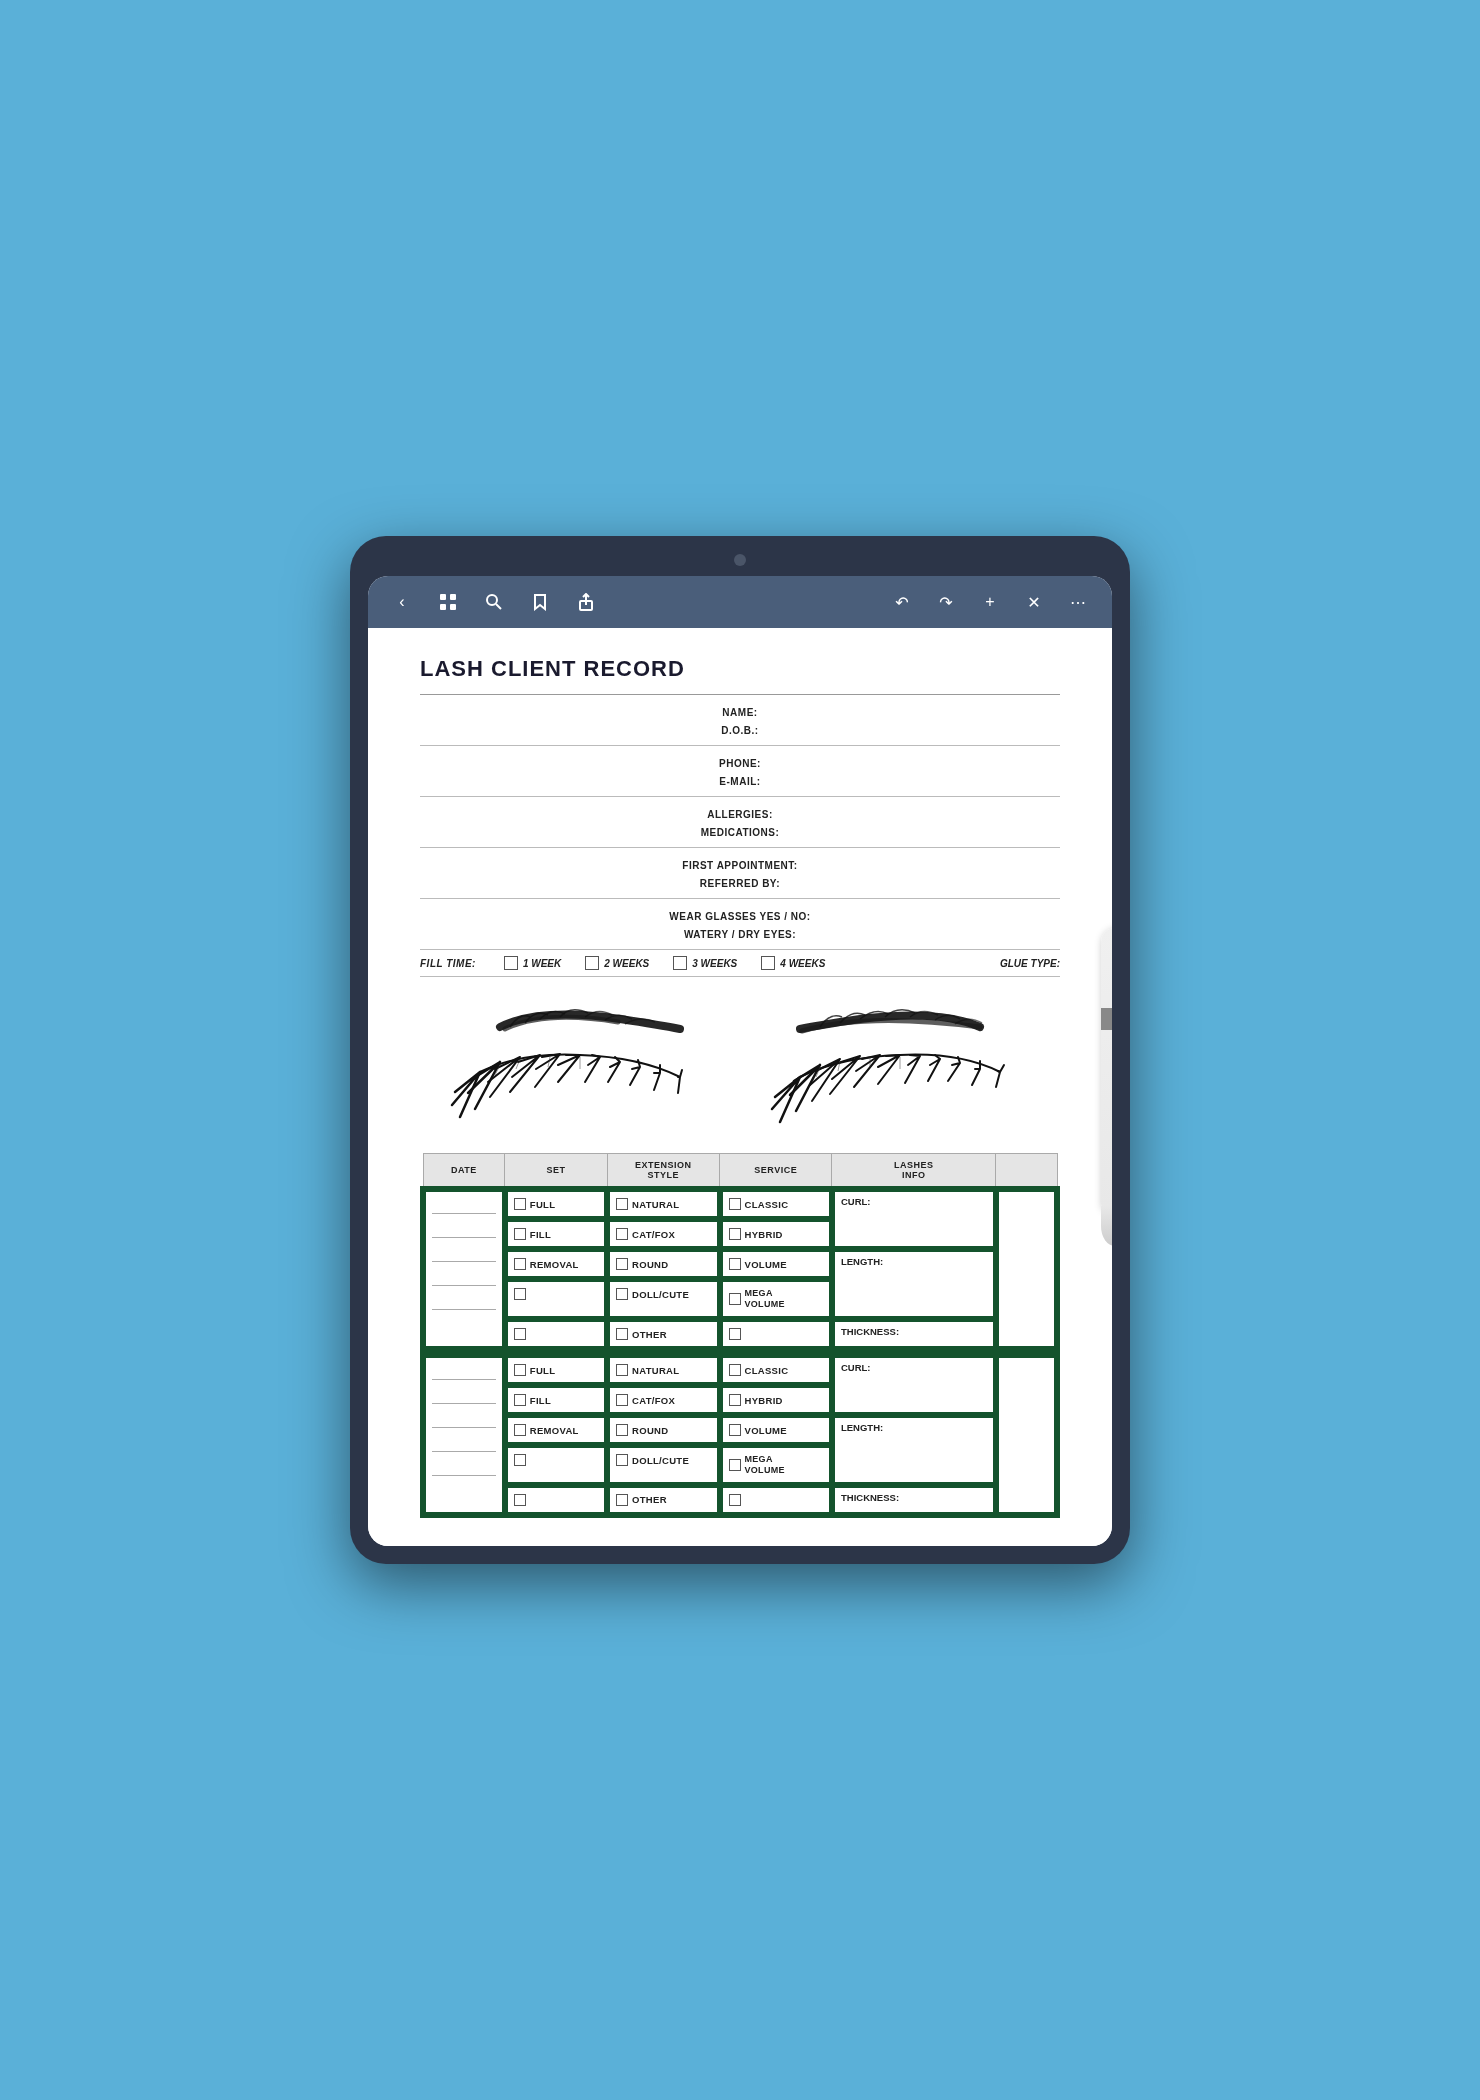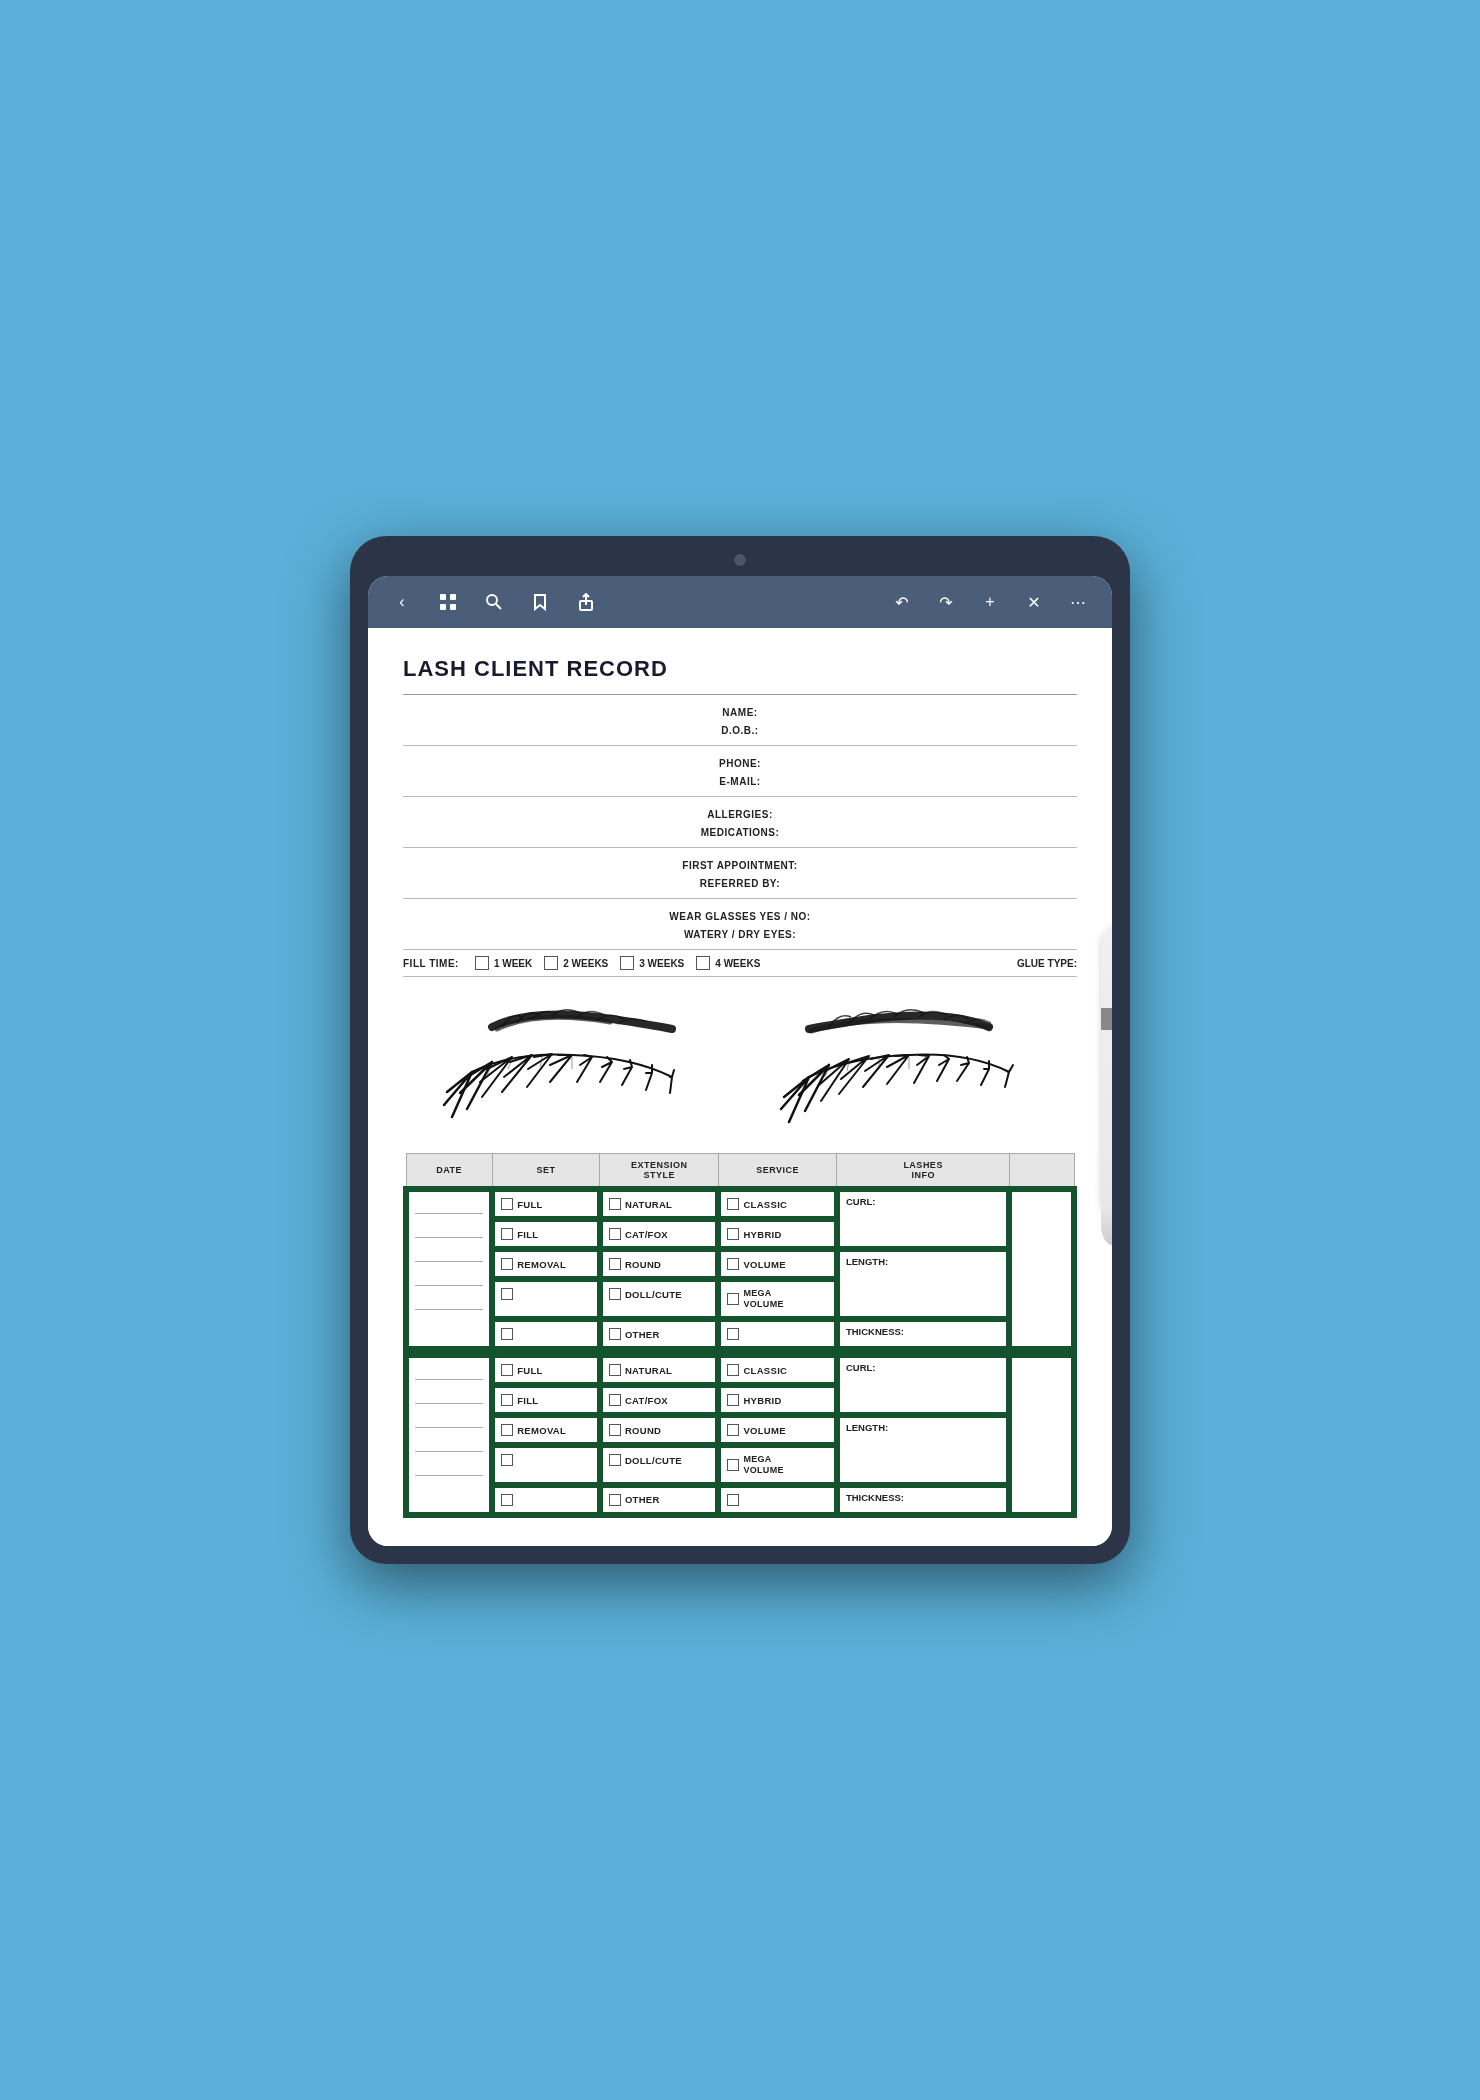--- a/index.html
+++ b/index.html
@@ -64,21 +64,21 @@
       align-items: center;
       justify-content: center;
       color: white;
       font-size: 16px;
       cursor: pointer;
     }
 
     .document-area {
       background: white;
       margin: 0;
-      padding: 28px 35px;
+      padding: 28px 52px;
       min-height: 900px;
       position: relative;
     }
 
     .page-title {
       font-size: 22px;
       font-weight: bold;
       letter-spacing: 1px;
       color: #1a1a2e;
       margin-bottom: 12px;
@@ -107,20 +107,22 @@
       font-weight: bold;
       letter-spacing: 0.5px;
       color: #222;
     }
 
     .fill-time-row {
       display: flex;
       align-items: center;
       padding: 6px 0;
       border-bottom: 1px solid #bbb;
+      gap: 12px;
+      font-style: italic;
     }
 
     .ft-label {
       font-size: 10px;
       font-weight: bold;
       letter-spacing: 0.5px;
       color: #222;
       margin-right: 4px;
     }
 

